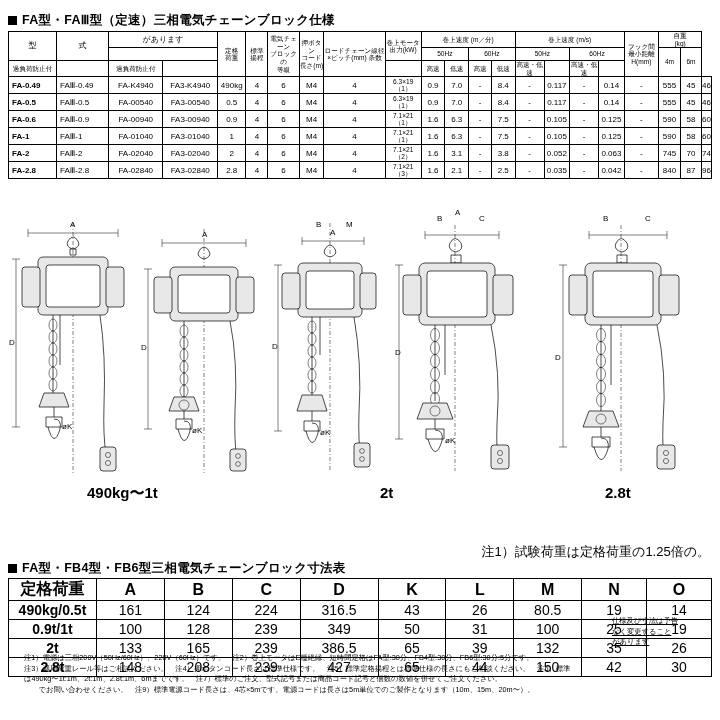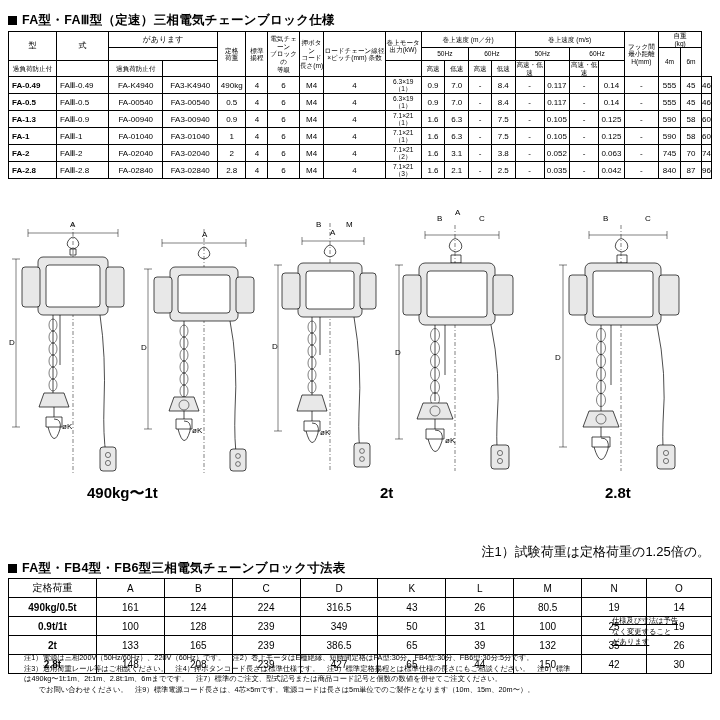--- a/index.html
+++ b/index.html
@@ -19,22 +19,22 @@
   #spec td,#spec th{border:1px solid #000;text-align:center;vertical-align:middle;padding:0;line-height:1.15;}
   #spec .h{height:13px;}
   #spec .rowh{height:17px;}
   #spec .small{font-size:6.6px;}
   #spec .bold{font-weight:bold;}
   #spec .lft{text-align:left;padding-left:3px;}
 
   
   #dim{position:absolute;left:8px;top:578px;width:704px;font-size:10px;}
   #dim td,#dim th{border:1px solid #000;text-align:center;vertical-align:middle;height:18px;padding:0;}
-  #dim th{font-weight:normal;font-size:10px;}
-  #dim td{font-size:10px;}
+  #dim th{font-weight:bold;font-size:16px;}
+  #dim td{font-size:14px;}
 
   
   .draw{position:absolute;border:0;}
   .cap{position:absolute;font-size:15px;font-weight:bold;}
   .note-right{position:absolute;right:10px;top:543px;font-size:13px;}
 
   
   #notes{position:absolute;left:8px;top:653px;width:590px;font-size:7.3px;line-height:1.45;}
   #notes div{white-space:nowrap;margin-left:16px;}
   #rightnote{position:absolute;right:8px;top:616px;width:100px;font-size:7.3px;line-height:1.45;text-align:left;text-decoration:underline;}
@@ -165,21 +165,21 @@
         <td>-</td>
         <td>0.117</td>
         <td>-</td>
         <td>0.14</td>
         <td>-</td>
         <td>555</td>
         <td>45</td>
         <td>46</td>
       </tr>
       <tr class="rowh">
-        <td class="bold lft">FA-1.3</td>
+        <td class="bold lft">FA-0.6</td>
         <td class="lft">FAⅢ-0.9</td>
         <td>FA-00940</td>
         <td>FA3-00940</td>
         <td>0.9</td>
         <td>4</td>
         <td>6</td>
         <td>M4</td>
         <td>4</td>
         <td class="small">7.1×21（1）</td>
         <td>1.6</td>

